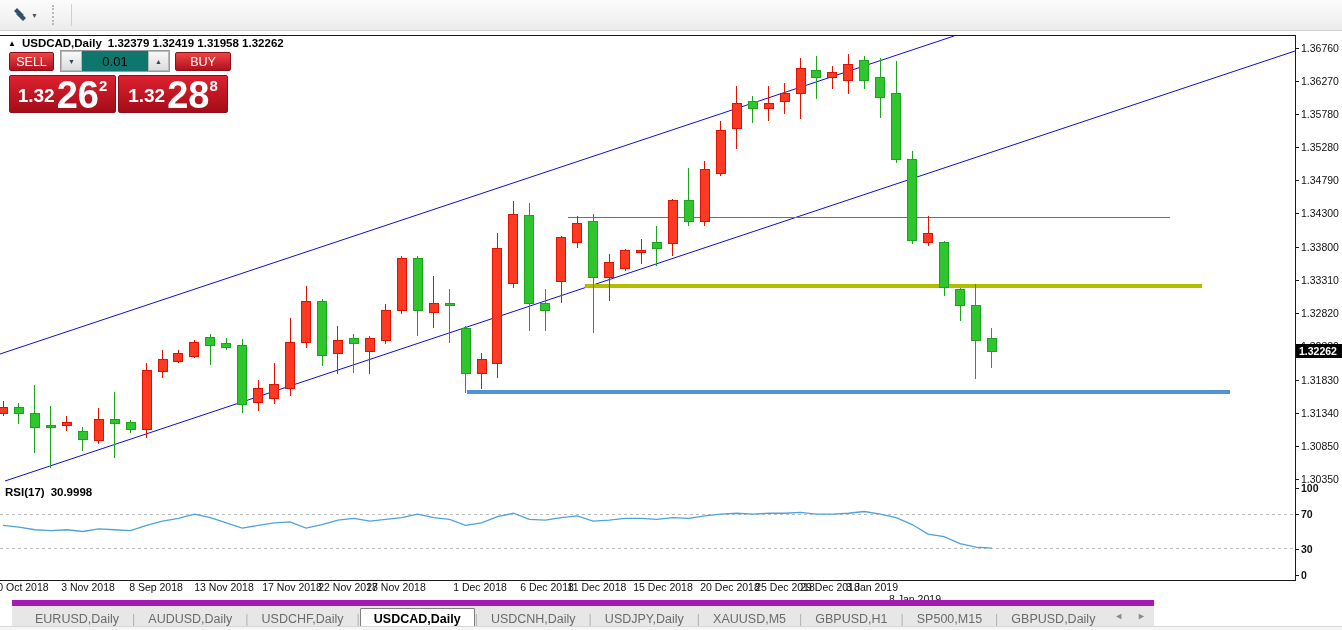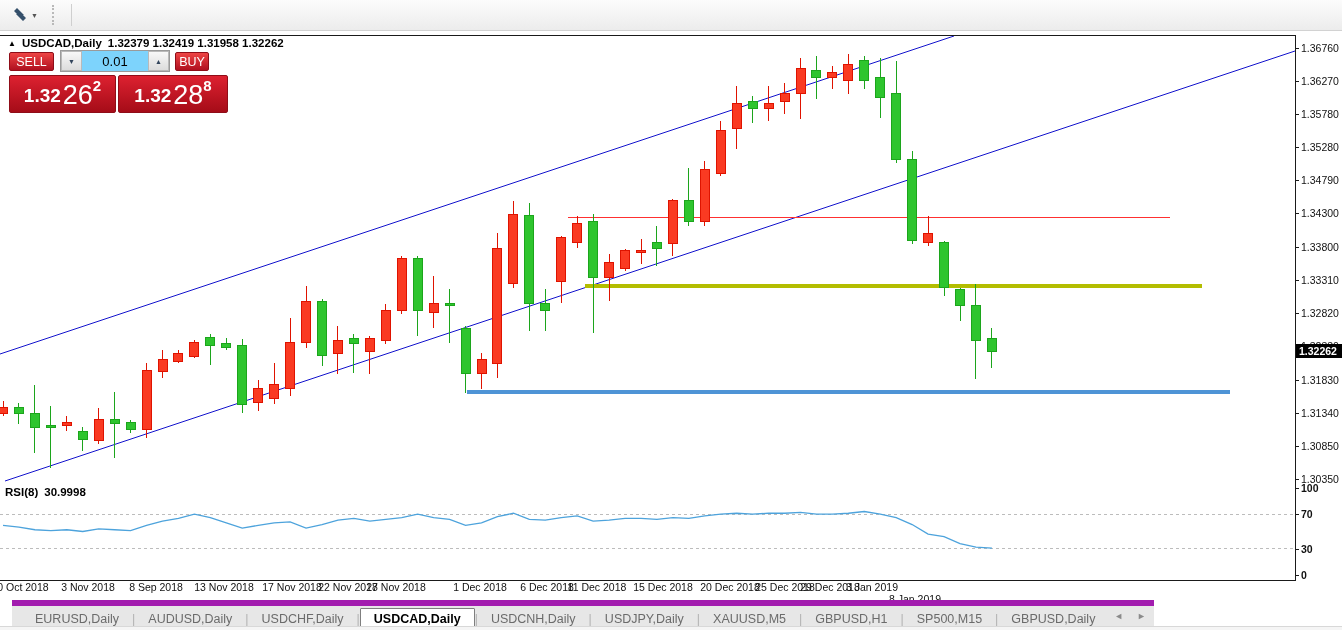--- a/index.html
+++ b/index.html
@@ -33,33 +33,33 @@
                display:flex;align-items:center;gap:6px;}
   #chart-title .collapse{font-size:8px;}
   #rsi-title{position:absolute;left:5px;top:455px;font-size:11.5px;font-weight:700;color:#000;
              display:flex;gap:6px;background:transparent;}
   
   .trade-btn{position:absolute;color:#fff;font-size:12.5px;text-align:center;
              background:linear-gradient(#e845a 0%,#d62839 45%,#b01020 100%);
              background:linear-gradient(#e44,#b01020);border:1px solid #8f0d18;border-radius:2px;
              line-height:19px;height:19px;box-sizing:border-box;}
   #sell-btn{left:9px;top:21px;width:45px;}
-  #buy-btn{left:175px;top:21px;width:34px;}
+  #buy-btn{left:175px;top:21px;width:56px;}
   #vol-stepper{position:absolute;left:60px;top:19px;width:110px;height:22px;border:1px solid #9a9a9a;
-               background:#7dd3fc;display:flex;box-sizing:border-box;}
+               background:#0f766e;display:flex;box-sizing:border-box;}
   .vol-btn{width:19px;background:linear-gradient(#f8f8f8,#dcdcdc);border:1px solid #b9b9b9;
            font-size:7px;color:#33455c;display:flex;align-items:center;justify-content:center;}
   #vol-value{flex:1;font-size:13px;color:#000;display:flex;align-items:center;justify-content:center;}
   .price-box{position:absolute;top:44px;height:38px;color:#fff;border:1px solid #8f0d18;border-radius:2px;
              background:linear-gradient(#dd2130,#a50c18);display:flex;align-items:flex-end;
              justify-content:center;padding-bottom:2px;box-sizing:border-box;}
   #bid-box{left:9px;width:107px;}
   #ask-box{left:118px;width:110px;}
   .pb-fig{font-size:19px;font-weight:700;margin:0 2px 3px 0;}
-  .pb-big{font-size:27px;font-weight:400;line-height:30px;}
+  .pb-big{font-size:38px;font-weight:700;line-height:30px;}
   .pb-sup{font-size:15px;font-weight:700;align-self:flex-start;margin-top:1px;}
   
   #tabbar{position:absolute;left:12px;top:600px;width:1142px;height:26px;background:#e7e7e7;
           border-top:6px solid #a21caf;display:flex;align-items:center;font-size:12.5px;color:#6b6b6b;}
   .tab{padding:3px 13px;white-space:nowrap;}
   .tab.active{background:#fff;border:1px solid #7f7f7f;border-radius:1px;color:#000;font-weight:700;}
   .tab-sep{color:#b3b3b3;}
   #tab-nav{position:absolute;right:8px;top:5px;display:flex;gap:14px;font-size:9px;color:#8a8a8a;}
   #bottom-strip{position:absolute;left:0;top:626px;width:1342px;height:4px;background:#f5f5f5;border-top:1px solid #d8d8d8;}
   svg{display:block;}
@@ -373,21 +373,21 @@
     </div>
 
     <div id="rsi-plot">
       <svg id="svg-rsi" width="1295" height="98">
           <line x1="0" y1="32.1" x2="1295" y2="32.1" stroke="#bcbcbc" stroke-width="1" stroke-dasharray="3,3" shape-rendering="crispEdges"></line>
           <line x1="0" y1="66.9" x2="1295" y2="66.9" stroke="#bcbcbc" stroke-width="1" stroke-dasharray="3,3" shape-rendering="crispEdges"></line>
           <polyline points="3,43.410000000000004 18.95,45.15 34.9,47.76 50.849999999999994,48.63 66.8,47.76 82.75,49.5 98.69999999999999,46.89 114.64999999999999,47.76 130.6,48.63 146.54999999999998,43.410000000000004 162.5,39.06 178.45,36.45 194.39999999999998,32.1 210.35,35.58 226.29999999999998,40.8 242.25,46.02 258.2,43.410000000000004 274.15,40.8 290.09999999999997,39.93 306.05,46.02 322,42.54 337.95,38.19 353.9,36.45 369.84999999999997,39.06 385.79999999999995,37.32 401.75,35.58 417.7,32.1 433.65,35.58 449.59999999999997,37.32 465.54999999999995,43.410000000000004 481.5,40.8 497.45,34.71 513.4,31.229999999999997 529.35,37.32 545.3,38.19 561.25,35.58 577.1999999999999,33.84 593.15,39.06 609.1,38.19 625.05,36.45 641,36.45 656.9499999999999,37.32 672.9,35.58 688.85,36.45 704.8,33.84 720.75,32.1 736.6999999999999,31.229999999999997 752.65,32.1 768.5999999999999,31.229999999999997 784.55,31.229999999999997 800.5,30.36 816.4499999999999,32.1 832.4,32.1 848.3499999999999,31.229999999999997 864.3,29.490000000000002 880.25,32.1 896.1999999999999,35.58 912.15,42.54 928.0999999999999,52.11 944.05,54.72 960,61.68 975.9499999999999,65.16 991.9,66.03" fill="none" stroke="#4da3dc" stroke-width="1.3"></polyline>
         </svg>
     </div>
     <div id="rsi-title">
-      <span>RSI(8)</span>
+      <span>RSI(17)</span>
       <span>30.9998</span>
     </div>
 
     <div id="price-axis">
         <div class="axis-tick" style="top: 16.6616px;"></div>
         <div class="axis-label" style="top: 11.6616px;">1.36760</div>
         <div class="axis-tick" style="top: 49.6627px;"></div>
         <div class="axis-label" style="top: 44.6627px;">1.36270</div>
         <div class="axis-tick" style="top: 82.6638px;"></div>
         <div class="axis-label" style="top: 77.6638px;">1.35780</div>

